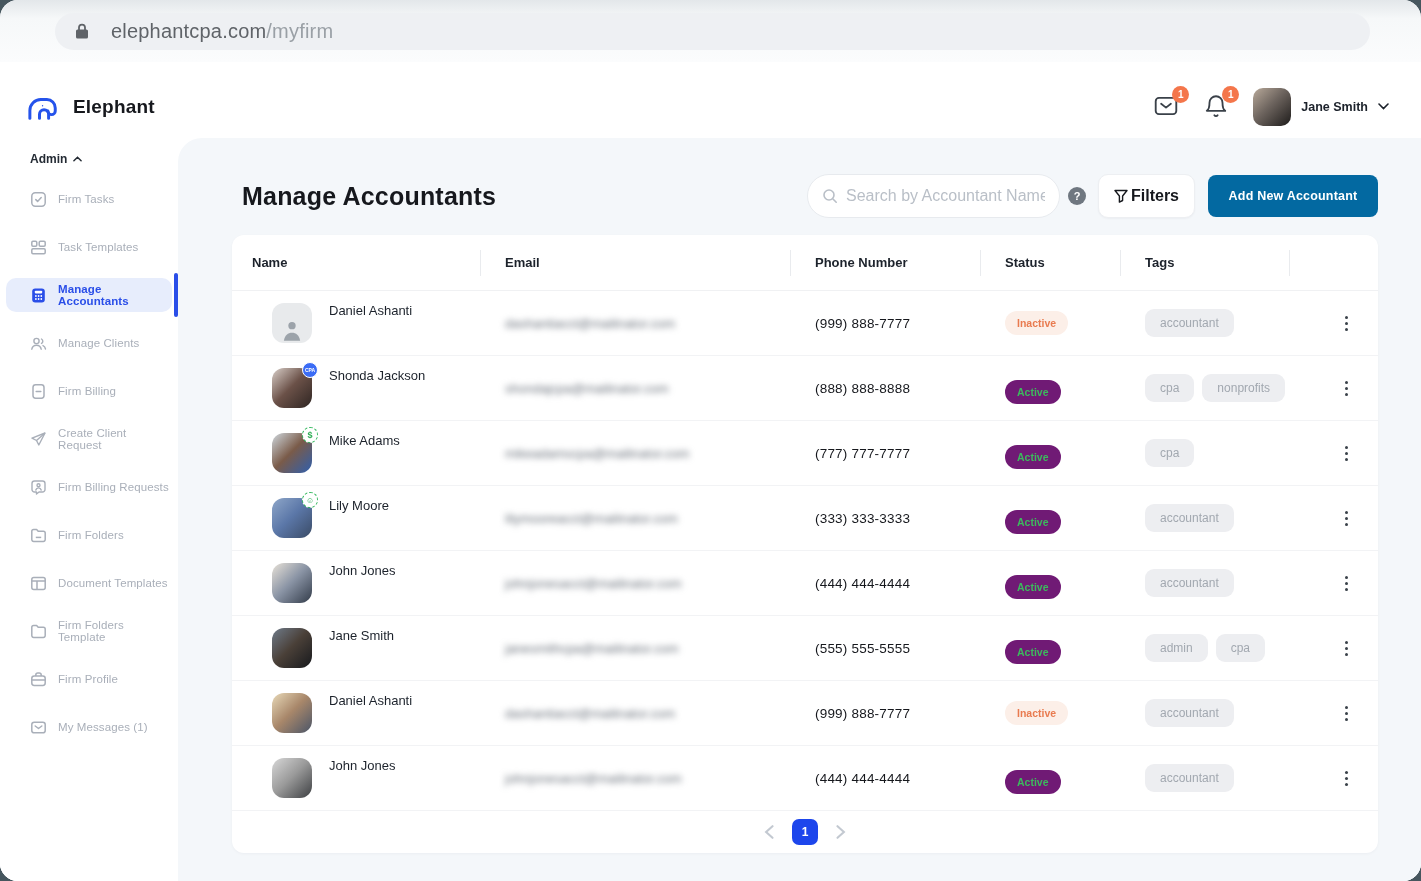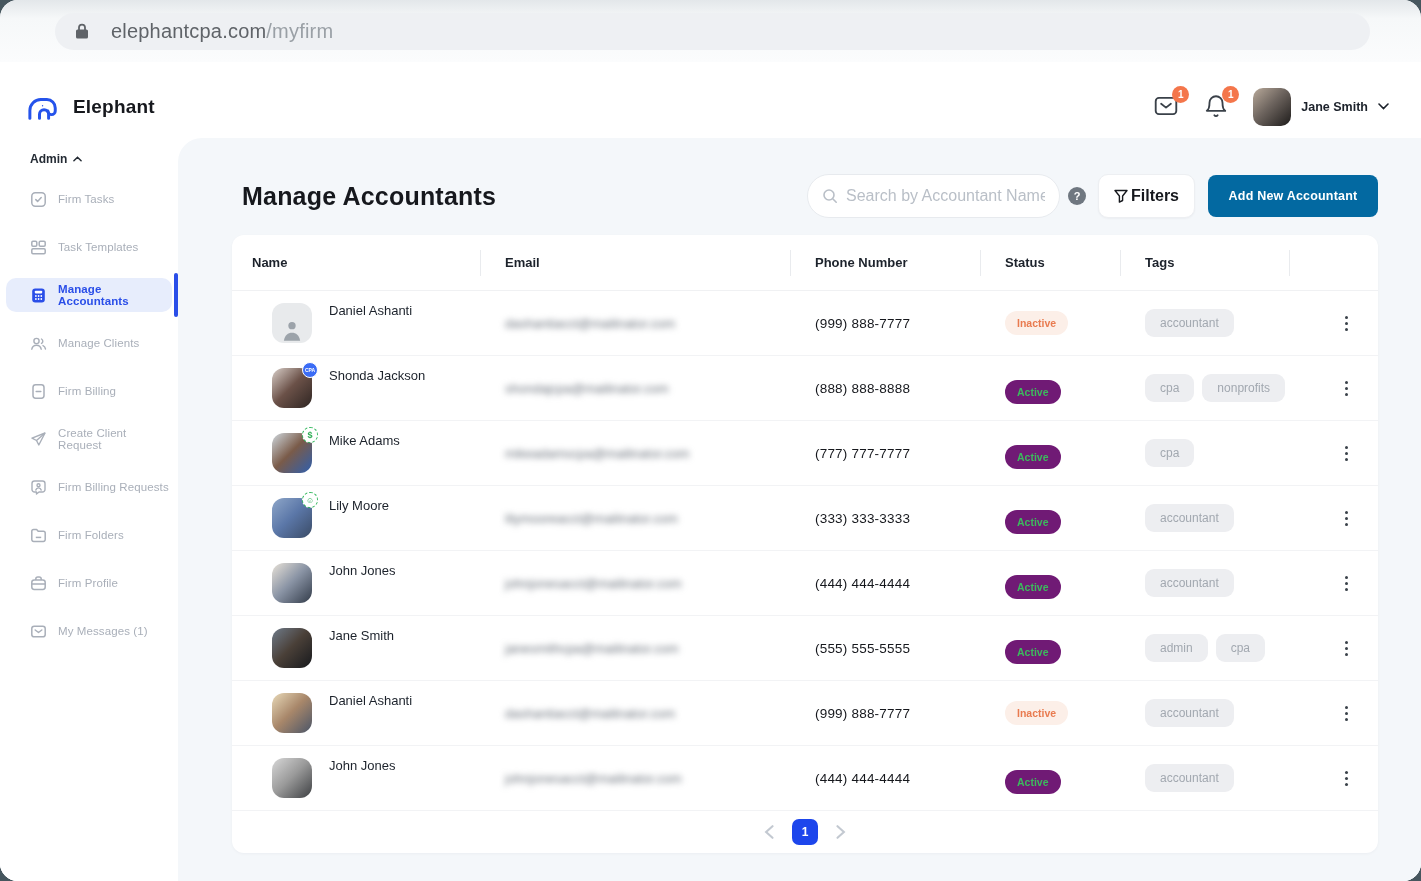--- a/index.html
+++ b/index.html
@@ -252,20 +252,37 @@
               <span>Firm Billing Requests</span>
             </div>
             <div class="nav-item">
               <span class="ic">
                 <svg viewBox="0 0 17 17" fill="none" stroke="currentColor" stroke-width="1.5" stroke-linejoin="round">
                   <path d="M1.8 4.2A1.8 1.8 0 0 1 3.6 2.4h3l1.6 1.8h5.2a1.8 1.8 0 0 1 1.8 1.8v6.6a1.8 1.8 0 0 1-1.8 1.8H3.6a1.8 1.8 0 0 1-1.8-1.8z"></path>
                   <path d="M5.8 10.4h5.4"></path>
                 </svg>
               </span>
               <span>Firm Folders</span>
+            </div>
+            <div class="nav-item">
+              <span class="ic">
+                <svg viewBox="0 0 17 17" fill="none" stroke="currentColor" stroke-width="1.5">
+                  <rect x="1.8" y="2.4" width="13.4" height="12.2" rx="2"></rect>
+                  <path d="M1.8 6h13.4M7 6v8.6"></path>
+                </svg>
+              </span>
+              <span>Document Templates</span>
+            </div>
+            <div class="nav-item">
+              <span class="ic">
+                <svg viewBox="0 0 17 17" fill="none" stroke="currentColor" stroke-width="1.5" stroke-linejoin="round">
+                  <path d="M1.8 4.2A1.8 1.8 0 0 1 3.6 2.4h3l1.6 1.8h5.2a1.8 1.8 0 0 1 1.8 1.8v6.6a1.8 1.8 0 0 1-1.8 1.8H3.6a1.8 1.8 0 0 1-1.8-1.8z"></path>
+                </svg>
+              </span>
+              <span>Firm Folders Template</span>
             </div>
             <div class="nav-item">
               <span class="ic">
                 <svg viewBox="0 0 17 17" fill="none" stroke="currentColor" stroke-width="1.5" stroke-linejoin="round">
                   <rect x="1.8" y="5" width="13.4" height="9.4" rx="2.4"></rect>
                   <path d="M5.8 5V4a2 2 0 0 1 2-2h1.4a2 2 0 0 1 2 2v1M1.8 9h13.4"></path>
                 </svg>
               </span>
               <span>Firm Profile</span>
             </div>

